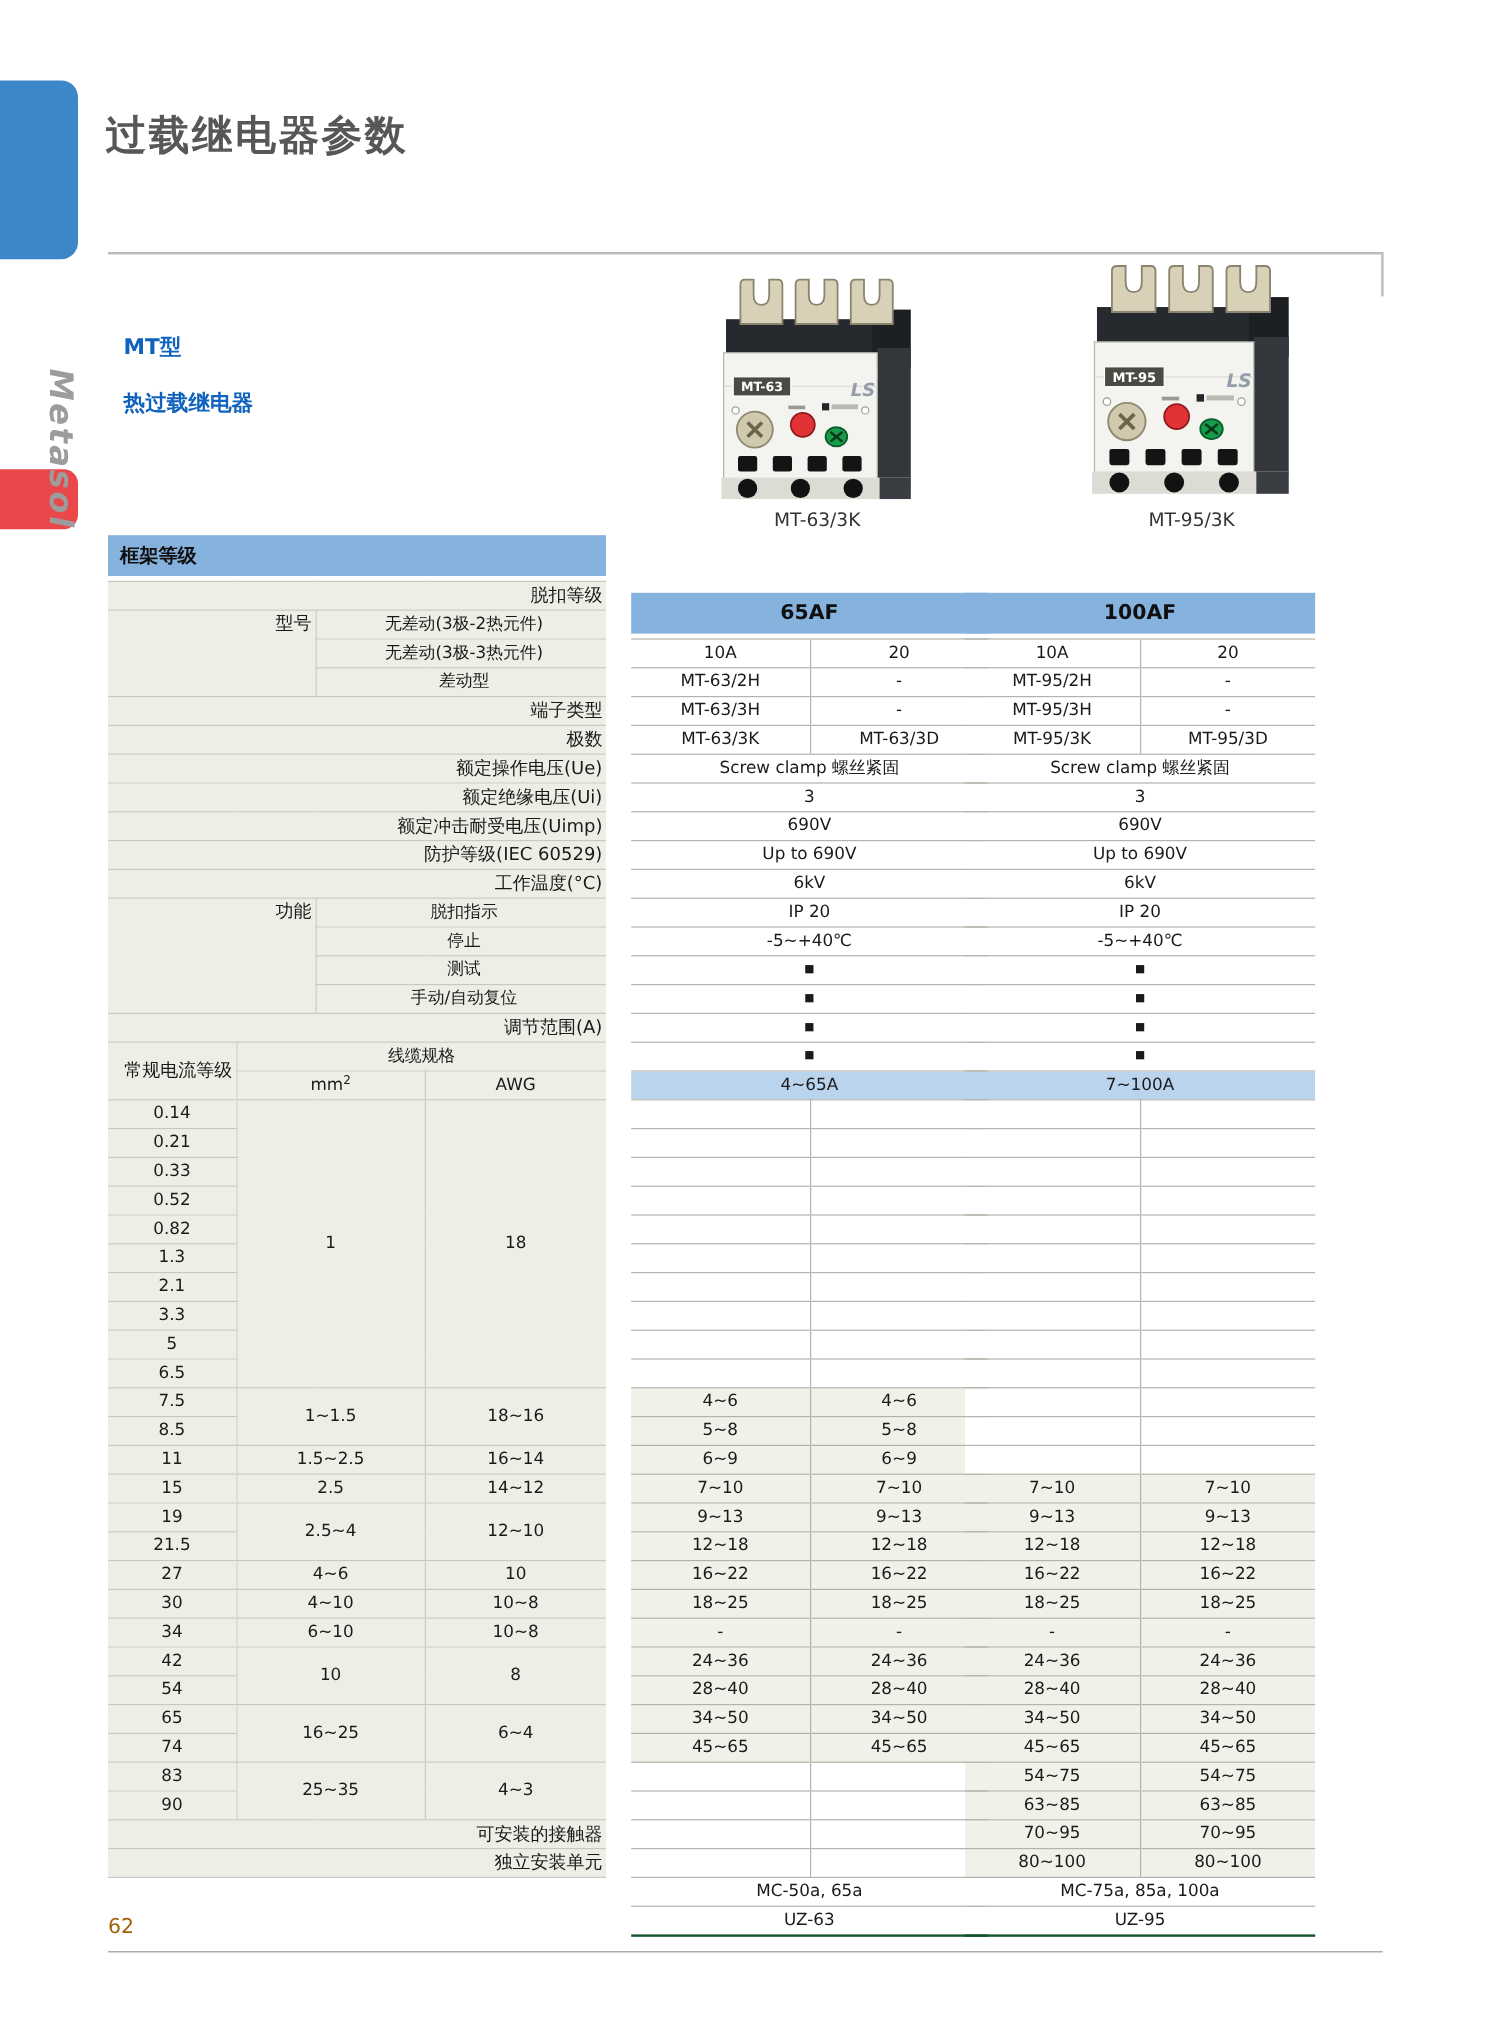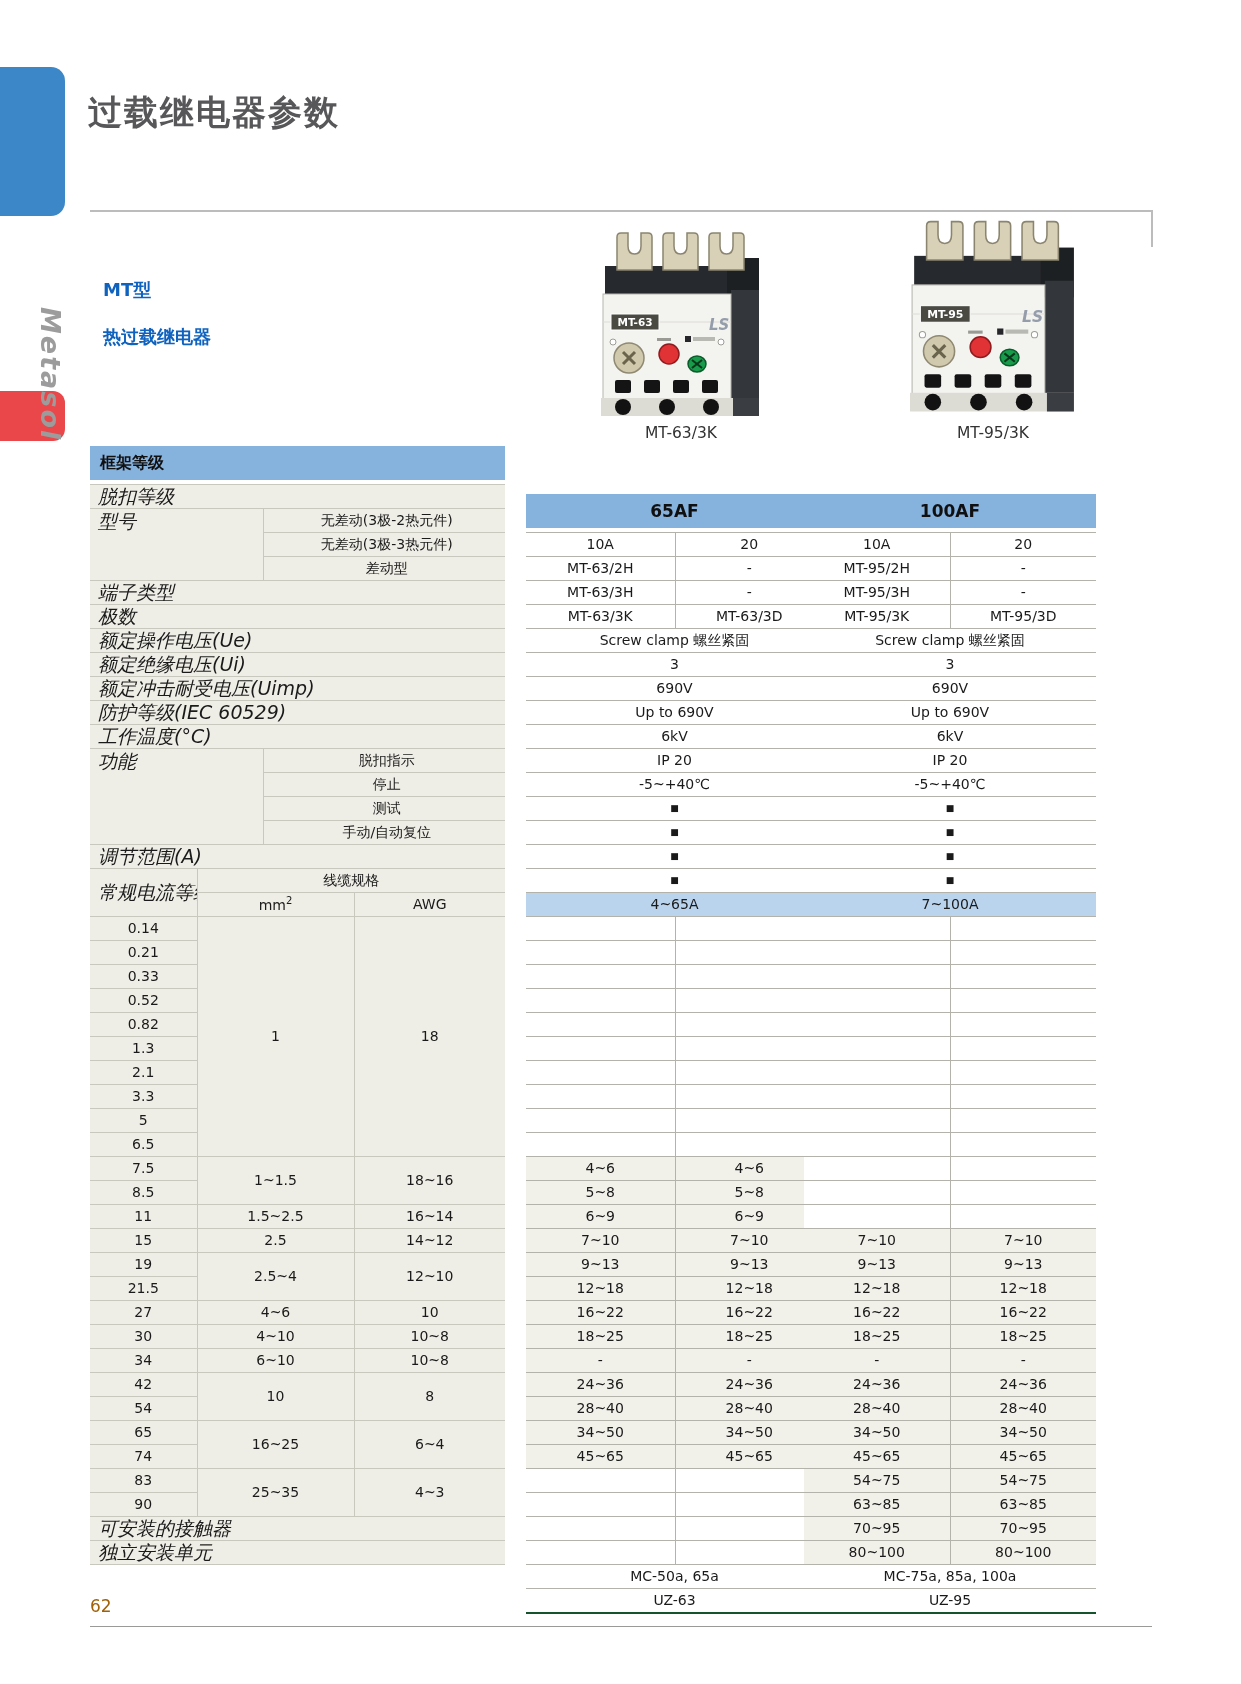--- a/index.html
+++ b/index.html
@@ -34,21 +34,21 @@
   .hbar.ctr{font-size:17px;text-align:center;margin-top:48px;}
   .gap{height:4px;}
 
   table{border-collapse:collapse;table-layout:fixed;width:100%;}
   td{height:23px;padding:0 3px;font-size:14px;text-align:center;vertical-align:middle;
      overflow:hidden;white-space:nowrap;line-height:1.05;}
   sup{font-size:10px;}
 
   
   .lt td{background:var(--row_beige,#efeee6);border-top:1px solid #c9c8bf;border-bottom:1px solid #c9c8bf;}
-  .lt td.lab{text-align:left;padding-left:8px;font-size:19px;font-style:italic;}
+  .lt td.lab{text-align:right;padding-left:8px;font-size:15px;}
   .lt td.sub{text-align:center;padding-left:8px;}
   .lt td.vs{border-left:1px solid #c9c8bf;}
   .lt td.top{vertical-align:top;padding-top:3px;}
   .lt td.ctr{text-align:center;margin-top:28px;}
 
   
   .rt{border-bottom:2px solid #14532d;}
   .rt td{background:#ffffff;border-top:1px solid #b4b3ab;border-bottom:1px solid #b4b3ab;}
   .rt td.mid{border-left:1px solid #b4b3ab;}
   .rt td.val{background:var(--value_beige,#f1f0e9);}

